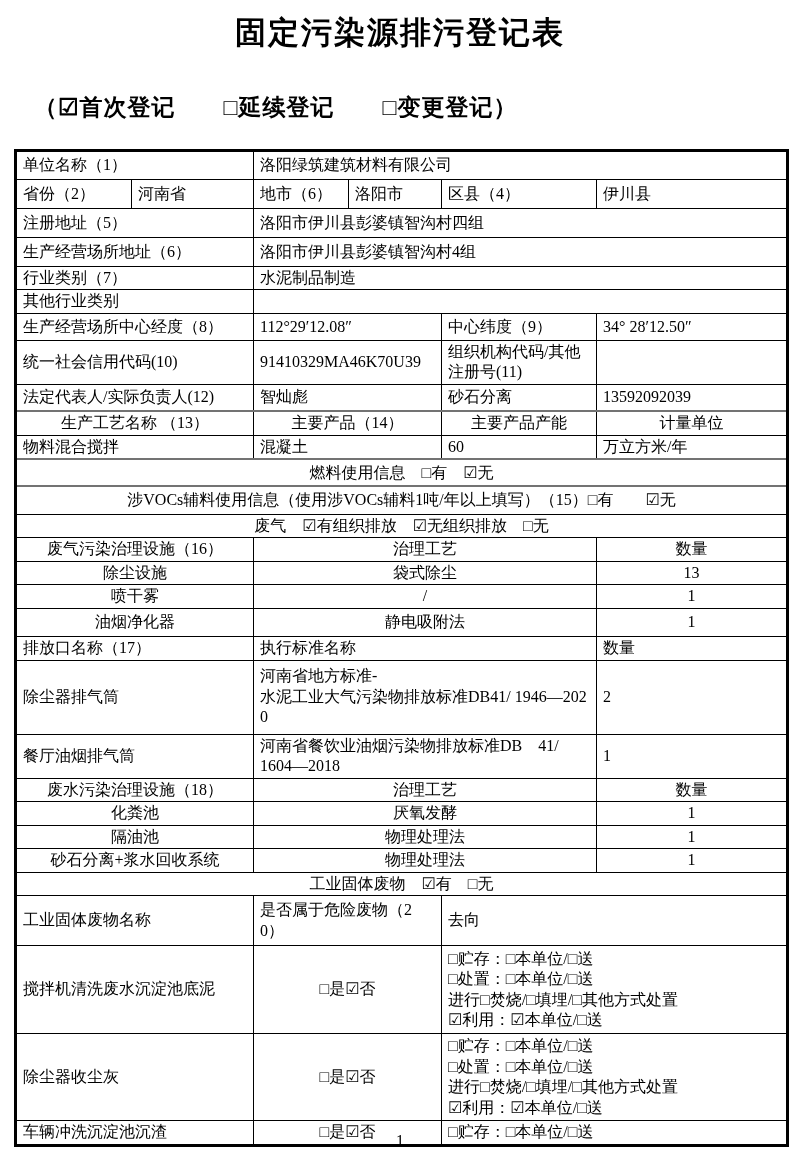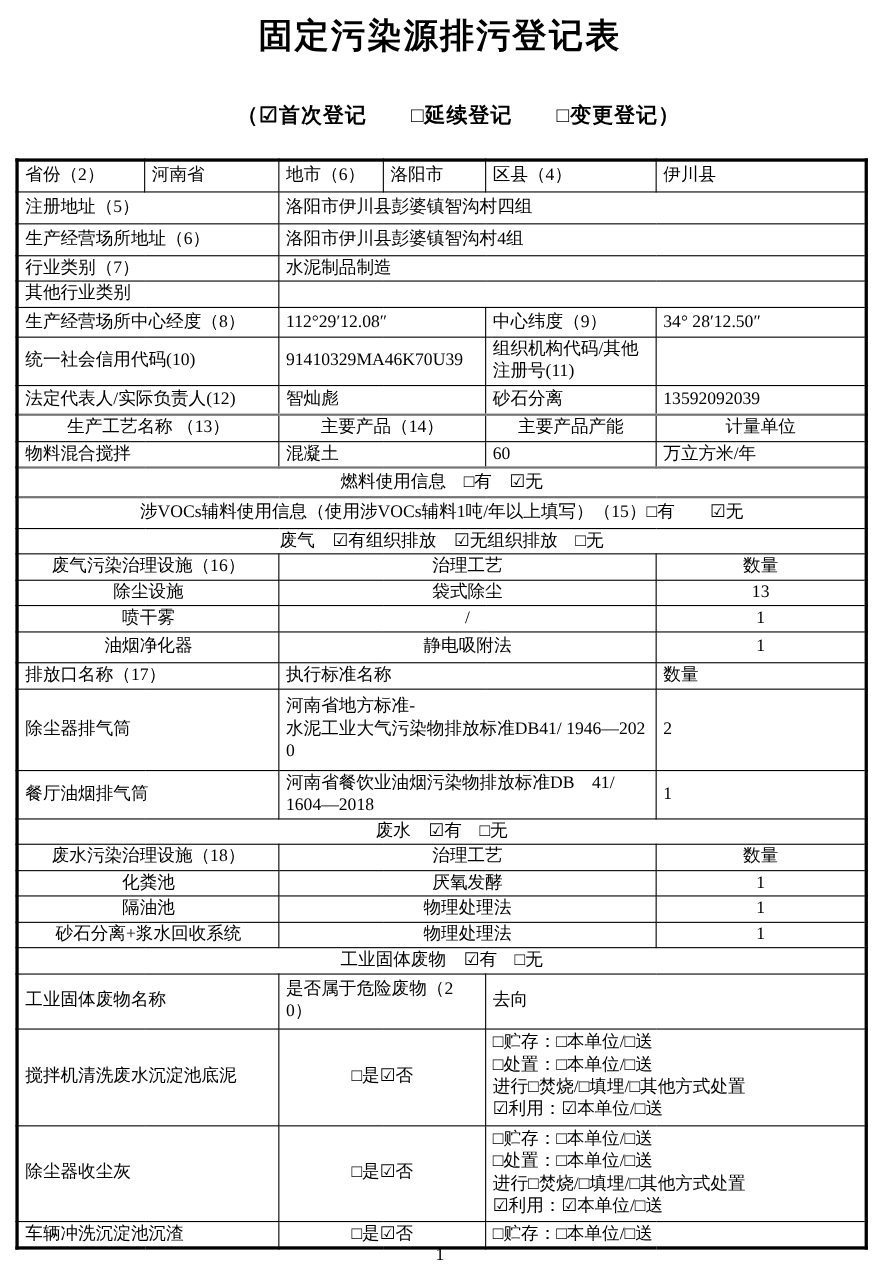--- a/index.html
+++ b/index.html
@@ -6,21 +6,21 @@
   .page{
     width:800px;height:1160px;background:#ffffff;color:#000;
     font-family:"Liberation Serif","DejaVu Serif",serif;
     position:relative;overflow:hidden;
   }
   .doc-title{
     text-align:center;font-size:31px;font-weight:bold;
     padding-top:12px;margin:0;letter-spacing:2px;
   }
   .reg-options{
-    text-align:center;font-size:19px;font-weight:bold;
+    text-align:left;font-size:23px;font-weight:bold;
     margin-top:38px;letter-spacing:1px;margin-left:34px;
   }
   table.form{
     margin:26px 0 0 14px;width:772px;
     border-collapse:collapse;table-layout:fixed;
     border:3px solid #000;
     font-size:16px;
   }
   table.form td{
     border:1px solid #000;
@@ -50,20 +50,24 @@
     <colgroup>
       <col style="width:116px">
         <col style="width:122px">
         <col style="width:95px">
       <col style="width:93px">
         <col style="width:155px">
         <col style="width:191px">
     </colgroup>
 
     <tbody>
+        <tr style="height:29px">
+      <td colspan="2">单位名称（1）</td>
+      <td colspan="4">洛阳绿筑建筑材料有限公司</td>
+    </tr>
     <tr style="height:29px">
       <td>省份（2）</td>
       <td>河南省</td>
       <td>地市（6）</td>
       <td>洛阳市</td>
       <td>区县（4）</td>
       <td>伊川县</td>
     </tr>
     <tr style="height:29px">
       <td colspan="2">注册地址（5）</td>
@@ -153,23 +157,20 @@
 水泥工业大气污染物排放标准DB41/ 1946—2020</td>
       <td>2</td>
     </tr>
     <tr style="height:44px">
       <td colspan="2">餐厅油烟排气筒</td>
       <td colspan="3" class="pre">河南省餐饮业油烟污染物排放标准DB　41/
 1604—2018</td>
       <td>1</td>
     </tr>
 
-    <tr style="height:20px">
-      <td colspan="6" class="c">废水　☑有　□无</td>
-    </tr>
     <tr style="height:22px">
       <td colspan="2" class="c">废水污染治理设施（18）</td>
       <td colspan="3" class="c">治理工艺</td>
       <td class="c">数量</td>
     </tr>
     <tr style="height:22px">
       <td colspan="2" class="c">化粪池</td>
       <td colspan="3" class="c">厌氧发酵</td>
       <td class="c">1</td>
     </tr>

